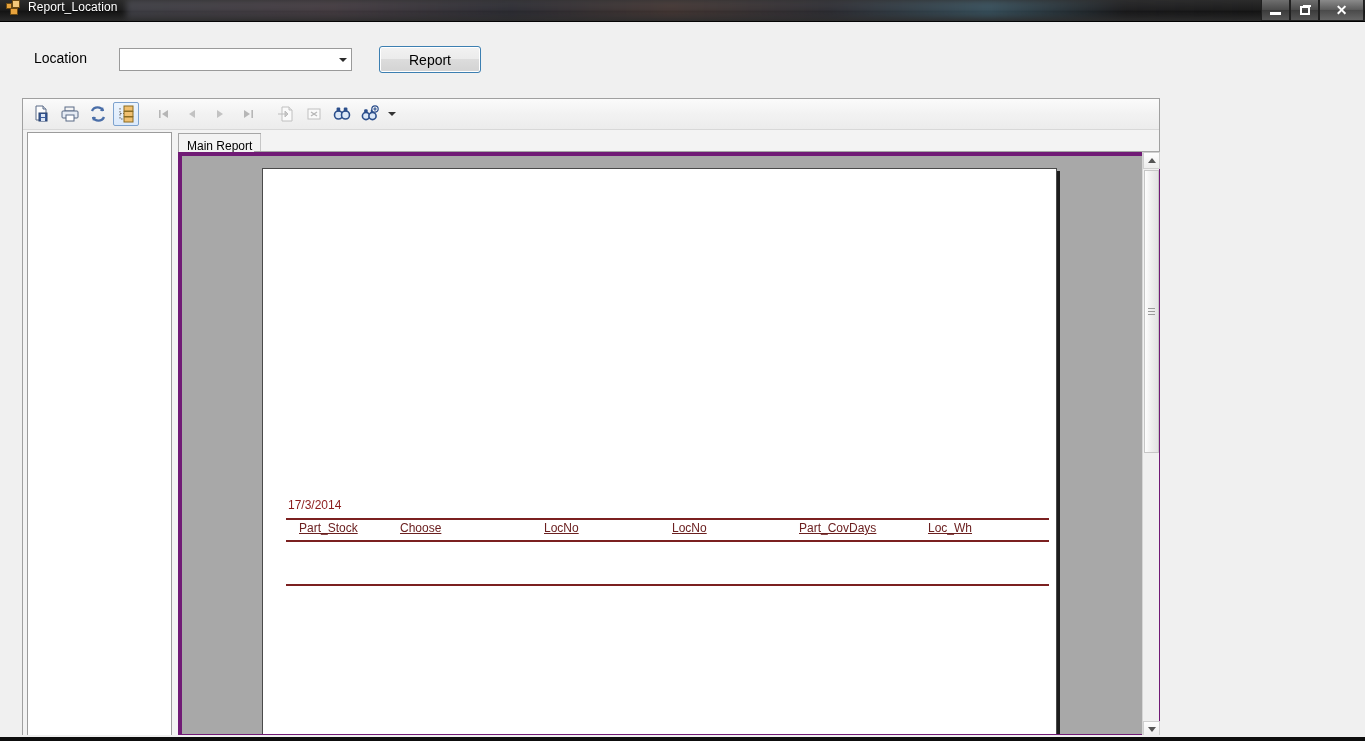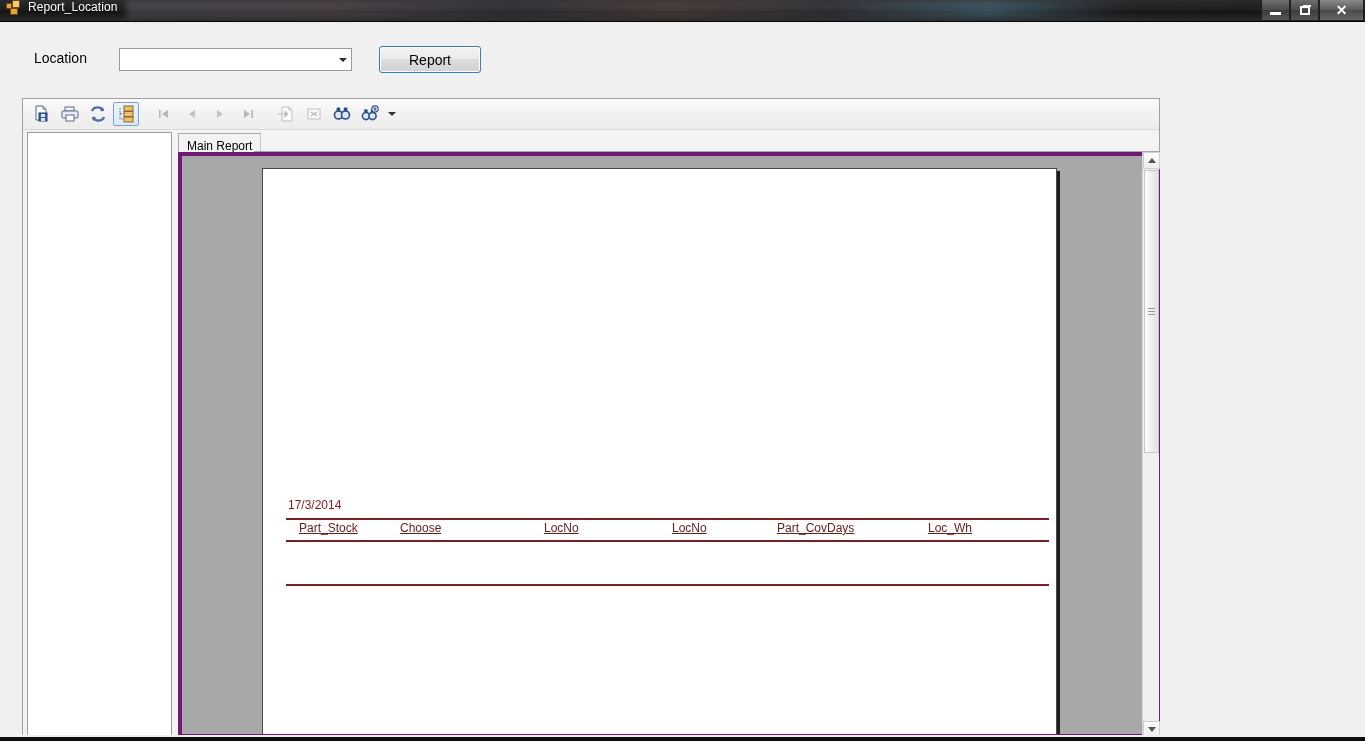--- a/index.html
+++ b/index.html
@@ -443,21 +443,21 @@
         <div class="rpt-date">17/3/2014</div>
 
         <div class="rule r1"></div>
         <div class="rule r2"></div>
         <div class="rule r3"></div>
 
         <div class="hdr" style="left:36px">Part_Stock</div>
         <div class="hdr" style="left:137px">Choose</div>
         <div class="hdr" style="left:281px">LocNo</div>
         <div class="hdr" style="left:409px">LocNo</div>
-        <div class="hdr" style="left:514px">Part_CovDays</div>
+        <div class="hdr" style="left:536px">Part_CovDays</div>
         <div class="hdr" style="left:665px">Loc_Wh</div>
 
       </div>
     </div>
 
     <div class="vscroll">
       <div class="sb-arrow up">
         <i></i>
       </div>
       <div class="sb-thumb">

